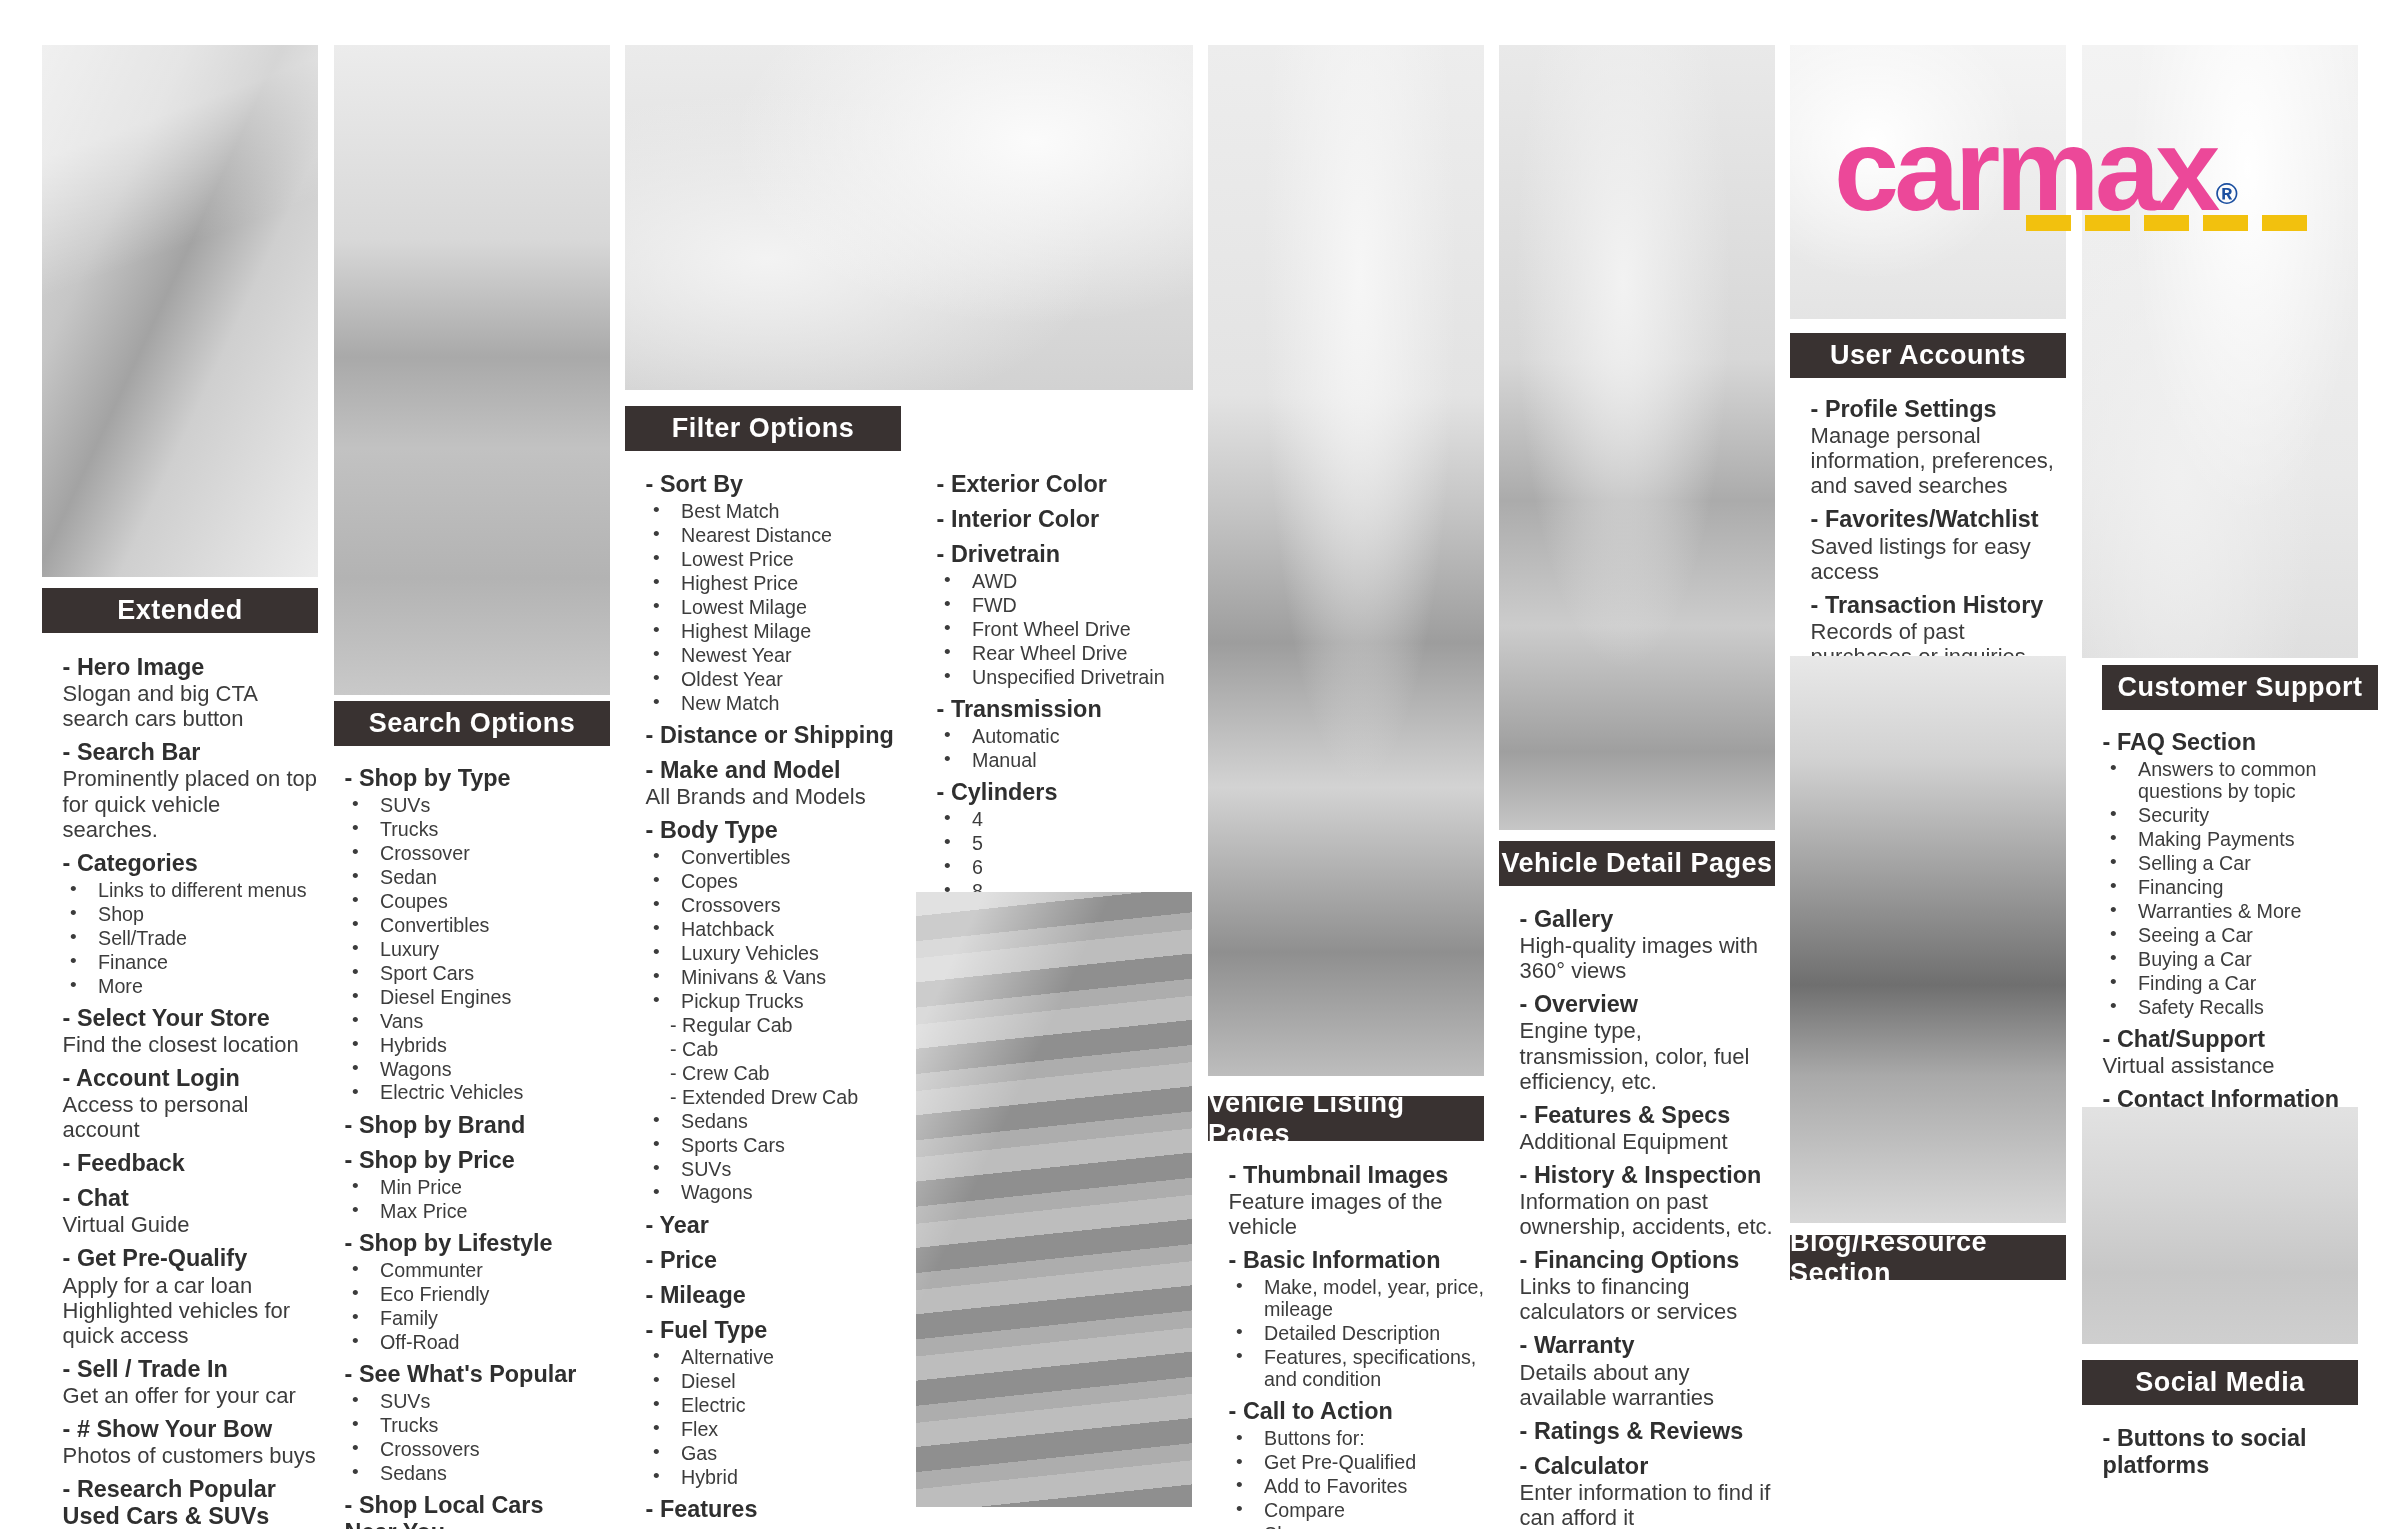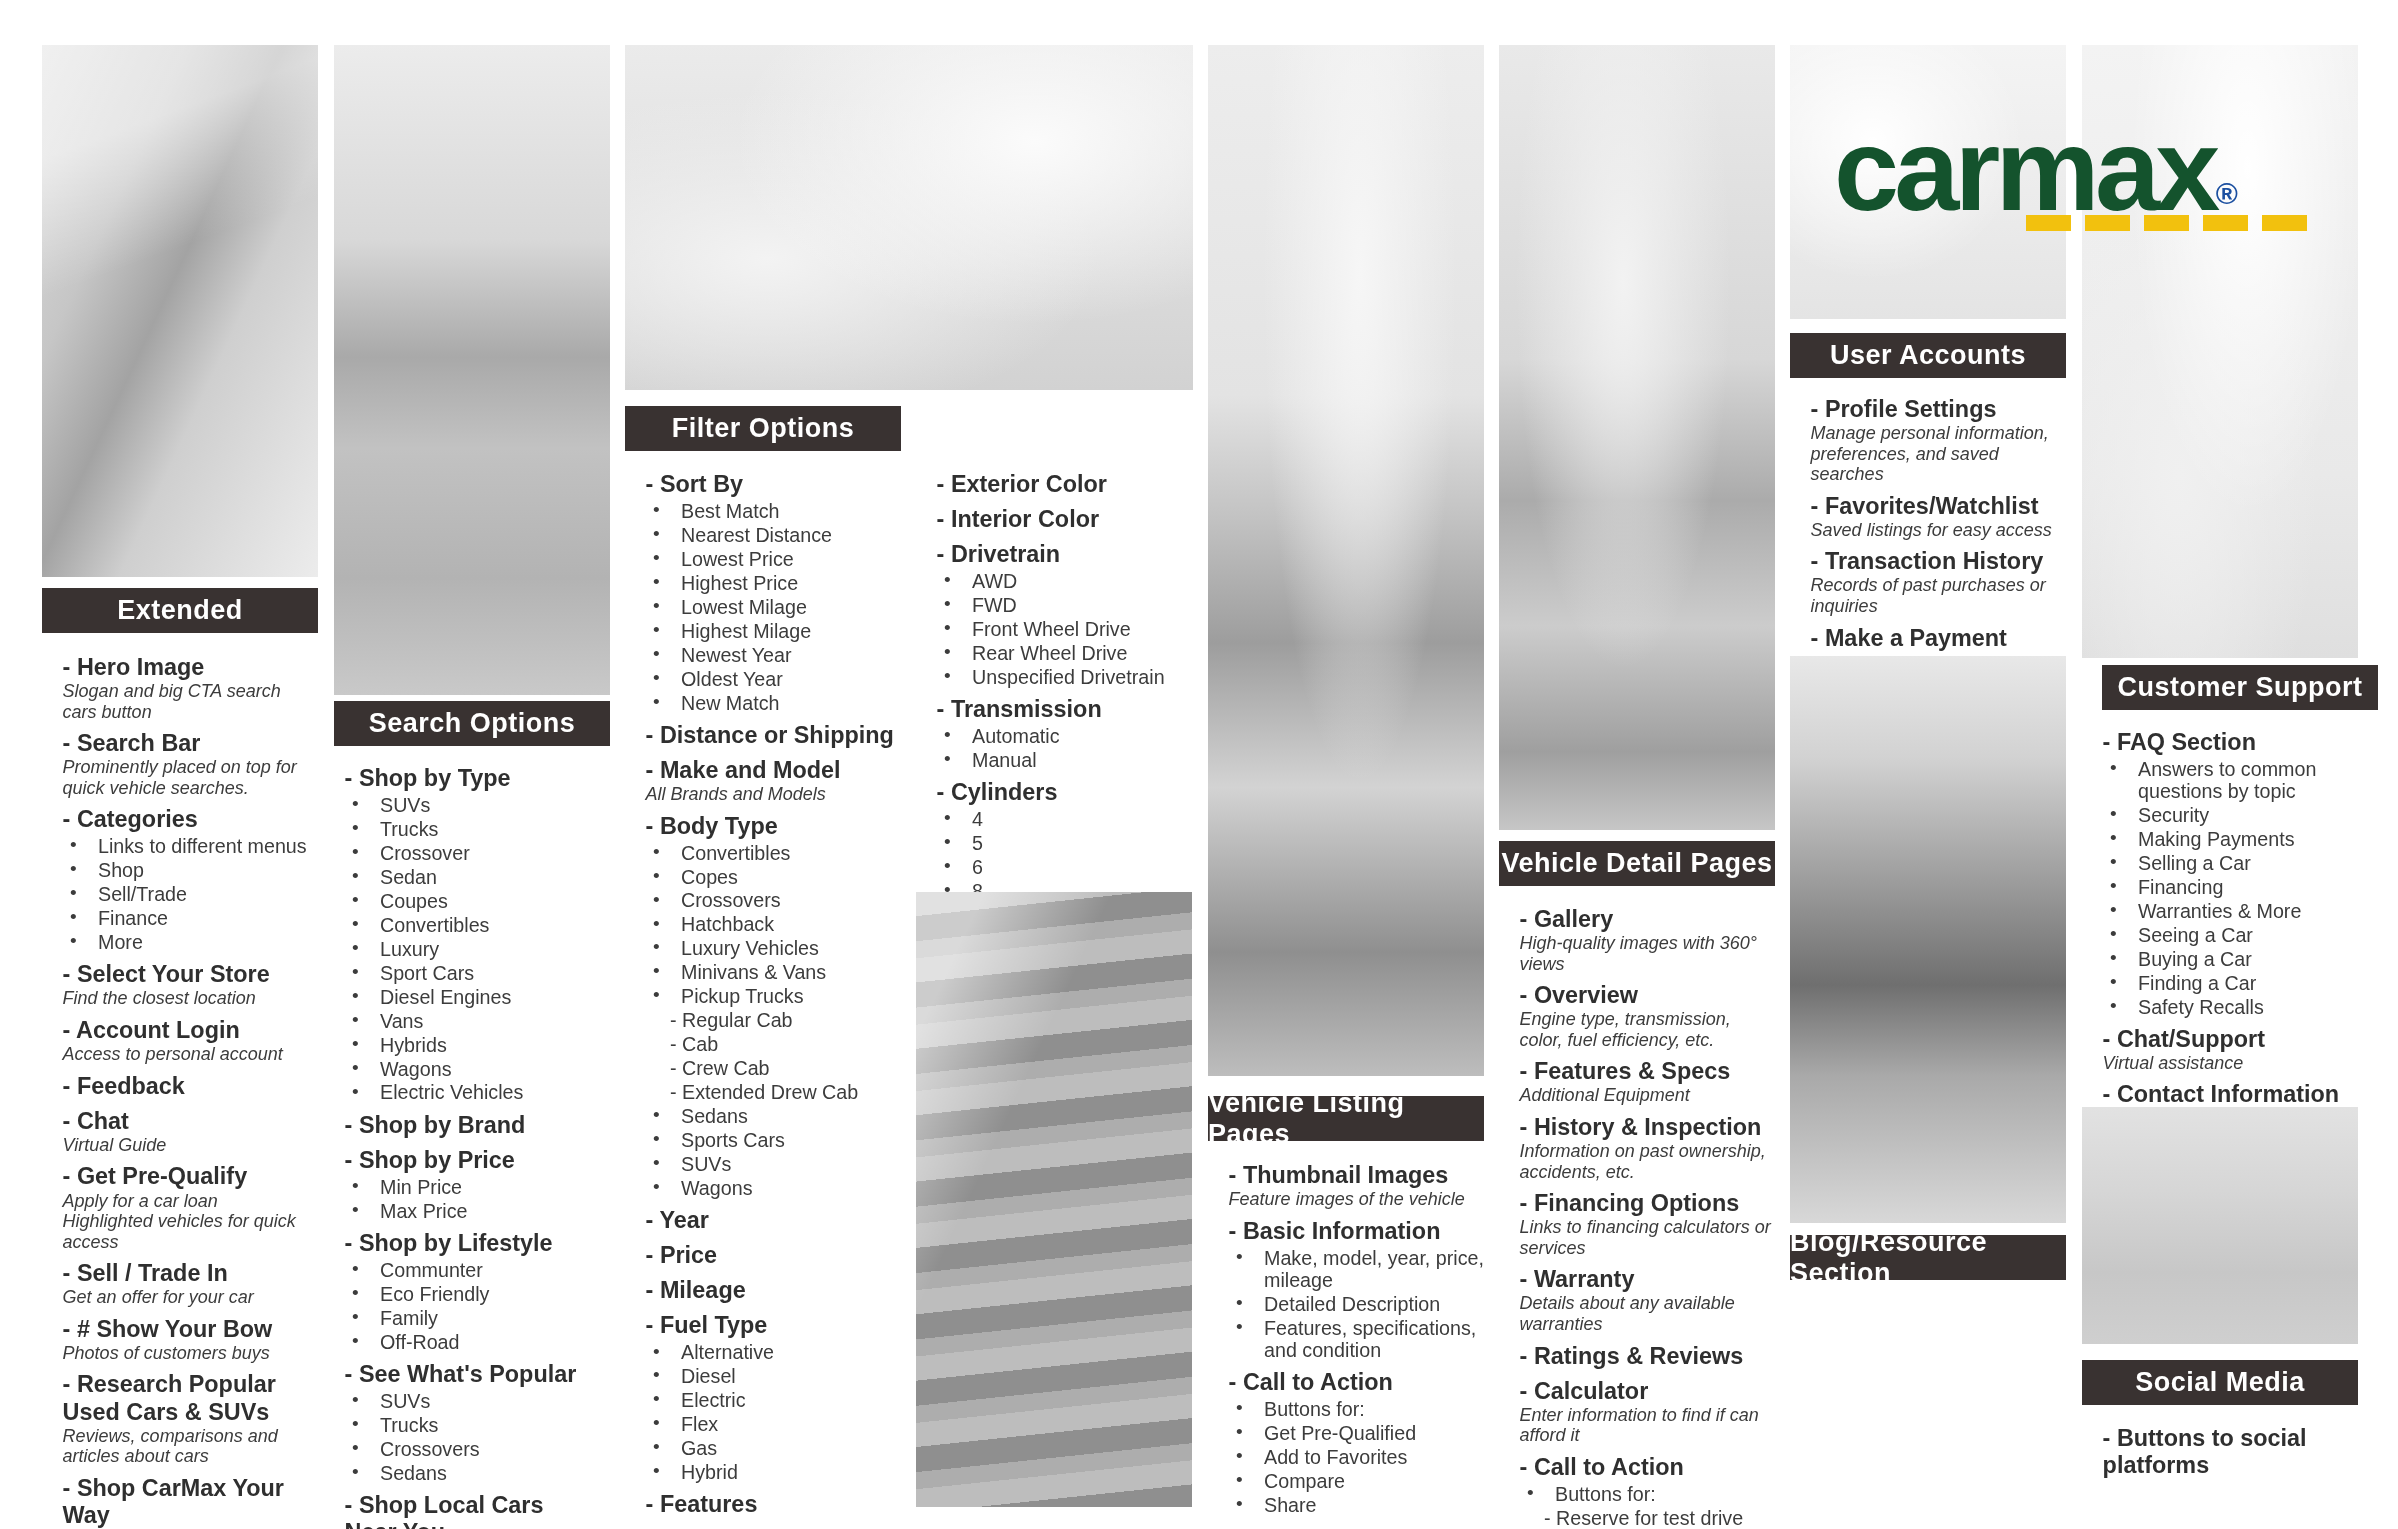--- a/index.html
+++ b/index.html
@@ -5,21 +5,21 @@
   html,body{margin:0;padding:0;background:#ffffff;}
   #stage{position:relative;width:2399px;height:1529px;background:#ffffff;overflow:hidden;
          font-family:"Liberation Sans", sans-serif;}
   .photo{position:absolute;width:276px;background:#e0e0e0;}
   .bar{position:absolute;width:276px;height:45px;background:#393231;display:flex;
        align-items:center;justify-content:center;}
   .bar span{color:#ffffff;font-weight:bold;font-size:27px;letter-spacing:0.5px;}
   .list{position:absolute;width:276px;}
   .it{color:#3c3c3c;}
   .it-h{font-weight:bold;font-size:23.4px;line-height:1.16;color:#2f2f2f;padding-left:20.6px;margin-top:8px;}
-  .it-d{font-size:18px;line-height:1.14;padding-left:20.6px;font-style:italic;}
+  .it-d{font-size:22px;line-height:1.14;padding-left:20.6px;}
   .it-b{font-size:19.7px;line-height:1.12;padding-left:56px;position:relative;margin-top:1.9px;}
   .it-b::before{content:"\2022";position:absolute;left:28px;top:-0.9px;font-size:19px;color:#3c3c3c;}
   .it-sd{font-size:19.7px;line-height:1.12;padding-left:45px;margin-top:1.9px;}
 
   
   .ph-car-hood{background:
      linear-gradient(160deg, rgba(255,255,255,.55) 0 18%, transparent 40%),
      linear-gradient(115deg,#dedede 0%,#c6c6c6 28%,#a3a3a3 46%,#cfcfcf 62%,#ececec 100%);}
   .ph-car-side{background:
      linear-gradient(180deg,#ececec 0%,#d8d8d8 30%,#a9a9a9 48%,#c2c2c2 62%,#b3b3b3 82%,#c9c9c9 100%),
@@ -46,21 +46,21 @@
      radial-gradient(ellipse at 35% 70%, #f0f0f0 0%, rgba(240,240,240,0) 55%),
      linear-gradient(180deg,#f3f3f3 0%,#e9e9e9 70%,#dfdfdf 100%);}
   .ph-car-row{background:
      linear-gradient(180deg,#e8e8e8 0%,#d2d2d2 18%,#979797 42%,#6f6f6f 58%,#a9a9a9 74%,#d8d8d8 100%),
      linear-gradient(100deg, rgba(255,255,255,.3), transparent 60%);}
   .ph-road{background:
      linear-gradient(180deg,#e2e2e2 0%,#d6d6d6 35%,#c7c7c7 70%,#cfcfcf 100%);}
 
   
   #logo{position:absolute;left:1834px;top:111px;width:525px;}
-  #logo .word{font-weight:bold;font-size:117px;line-height:1;letter-spacing:-4.7px;color:#14532d;}
+  #logo .word{font-weight:bold;font-size:117px;line-height:1;letter-spacing:-4.7px;color:#ec4899;}
   #logo .reg{font-weight:bold;font-size:30px;color:#1b4fa0;vertical-align:super;letter-spacing:0;}
   #dashes{position:absolute;left:2026px;top:215px;display:flex;gap:14px;}
   #dashes .dash{width:45px;height:16px;background:#f2c10e;}
 </style>
 </head>
 <body>
 
 <div id="stage">
 
   <div class="photo ph-car-hood" style="left:42px;top:45px;height:532px;"></div>

